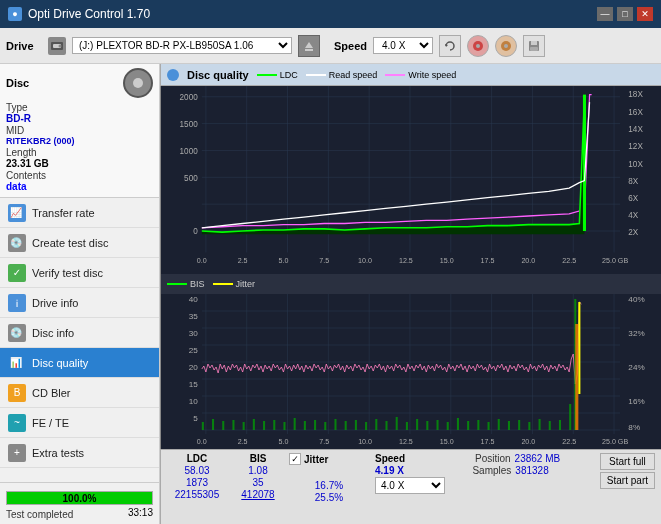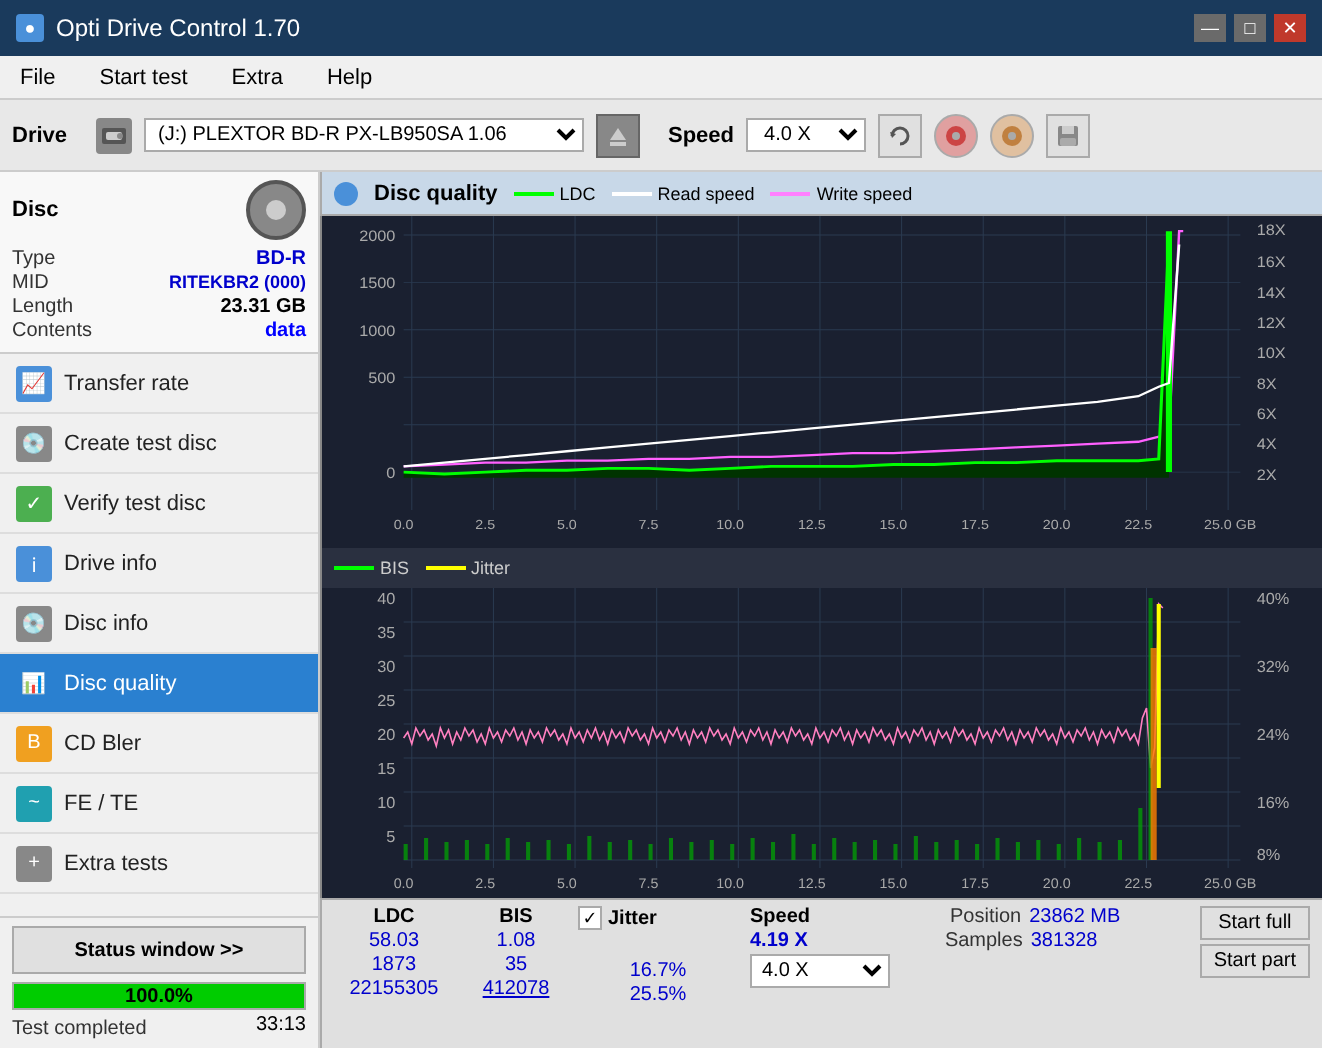--- a/index.html
+++ b/index.html
@@ -20,21 +20,21 @@
     
     .main { display: flex; height: calc(524px - 50px); }
 
     
     .sidebar { width: 160px; min-width: 160px; background: #f0f0f0; border-right: 1px solid #ccc; display: flex; flex-direction: column; }
 
     
     .disc-panel { background: #f8f8f8; border-bottom: 1px solid #ccc; padding: 4px 6px; }
     .disc-header { display: flex; align-items: center; justify-content: space-between; margin-bottom: 4px; }
     .disc-title { font-weight: bold; font-size: 11px; }
-    .disc-row { display: flex; justify-content: space-between; margin-bottom: 1px; }
+    .disc-row { display: flex; justify-content: space-between; margin-bottom: 1px; flex-direction: column; }
     .disc-key { color: #333; font-size: 10px; }
     .disc-val { color: #0000cc; font-size: 10px; font-weight: bold; }
     .disc-val.black { color: #000; }
     .disc-val.blue-link { color: #0000ff; }
     .label-row { display: flex; align-items: center; gap: 4px; margin-top: 2px; }
     .label-input { width: 100px; height: 16px; border: 1px solid #aaa; font-size: 10px; padding: 1px 2px; }
     .label-btn { width: 18px; height: 18px; background: #e0c060; border: 1px solid #aaa; cursor: pointer; font-size: 9px; }
 
     
     .nav-items { flex: 1; }
@@ -80,26 +80,20 @@
       <div class="titlebar-icon">●</div>
       <span>Opti Drive Control 1.70</span>
     </div>
     <div class="titlebar-controls">
       <button class="titlebar-btn">—</button>
       <button class="titlebar-btn">□</button>
       <button class="titlebar-btn close">✕</button>
     </div>
   </div>
 
-  <div class="menubar">
-    <span class="menu-item">File</span>
-    <span class="menu-item">Start test</span>
-    <span class="menu-item">Extra</span>
-    <span class="menu-item">Help</span>
-  </div>
 
   <div class="header-section">
     <span class="drive-section-label">Drive</span>
     <div style="width:18px;height:18px;background:#888;border-radius:2px;display:flex;align-items:center;justify-content:center;">
       <svg width="14" height="14" viewBox="0 0 14 14">
           <rect x="1" y="3" width="12" height="8" rx="1" fill="#555"></rect>
           <rect x="3" y="5" width="8" height="4" rx="1" fill="#ccc"></rect>
           <circle cx="10" cy="7" r="1.5" fill="#888"></circle>
         </svg>
     </div>
@@ -205,21 +199,20 @@
           <div class="nav-icon teal">~</div>
           <span>FE / TE</span>
         </div>
         <div class="nav-item">
           <div class="nav-icon gray">+</div>
           <span>Extra tests</span>
         </div>
       </div>
 
       <div class="sidebar-bottom">
-        <button class="status-btn">Status window &gt;&gt;</button>
         <div class="progress-bar-wrap">
           <div class="progress-bar-fill" style="width:100%;"></div>
           <span class="progress-text">100.0%</span>
         </div>
         <div style="display:flex;justify-content:space-between;margin-top:2px;">
           <span class="status-text">Test completed</span>
           <span class="time-text">33:13</span>
         </div>
       </div>
     </div>

